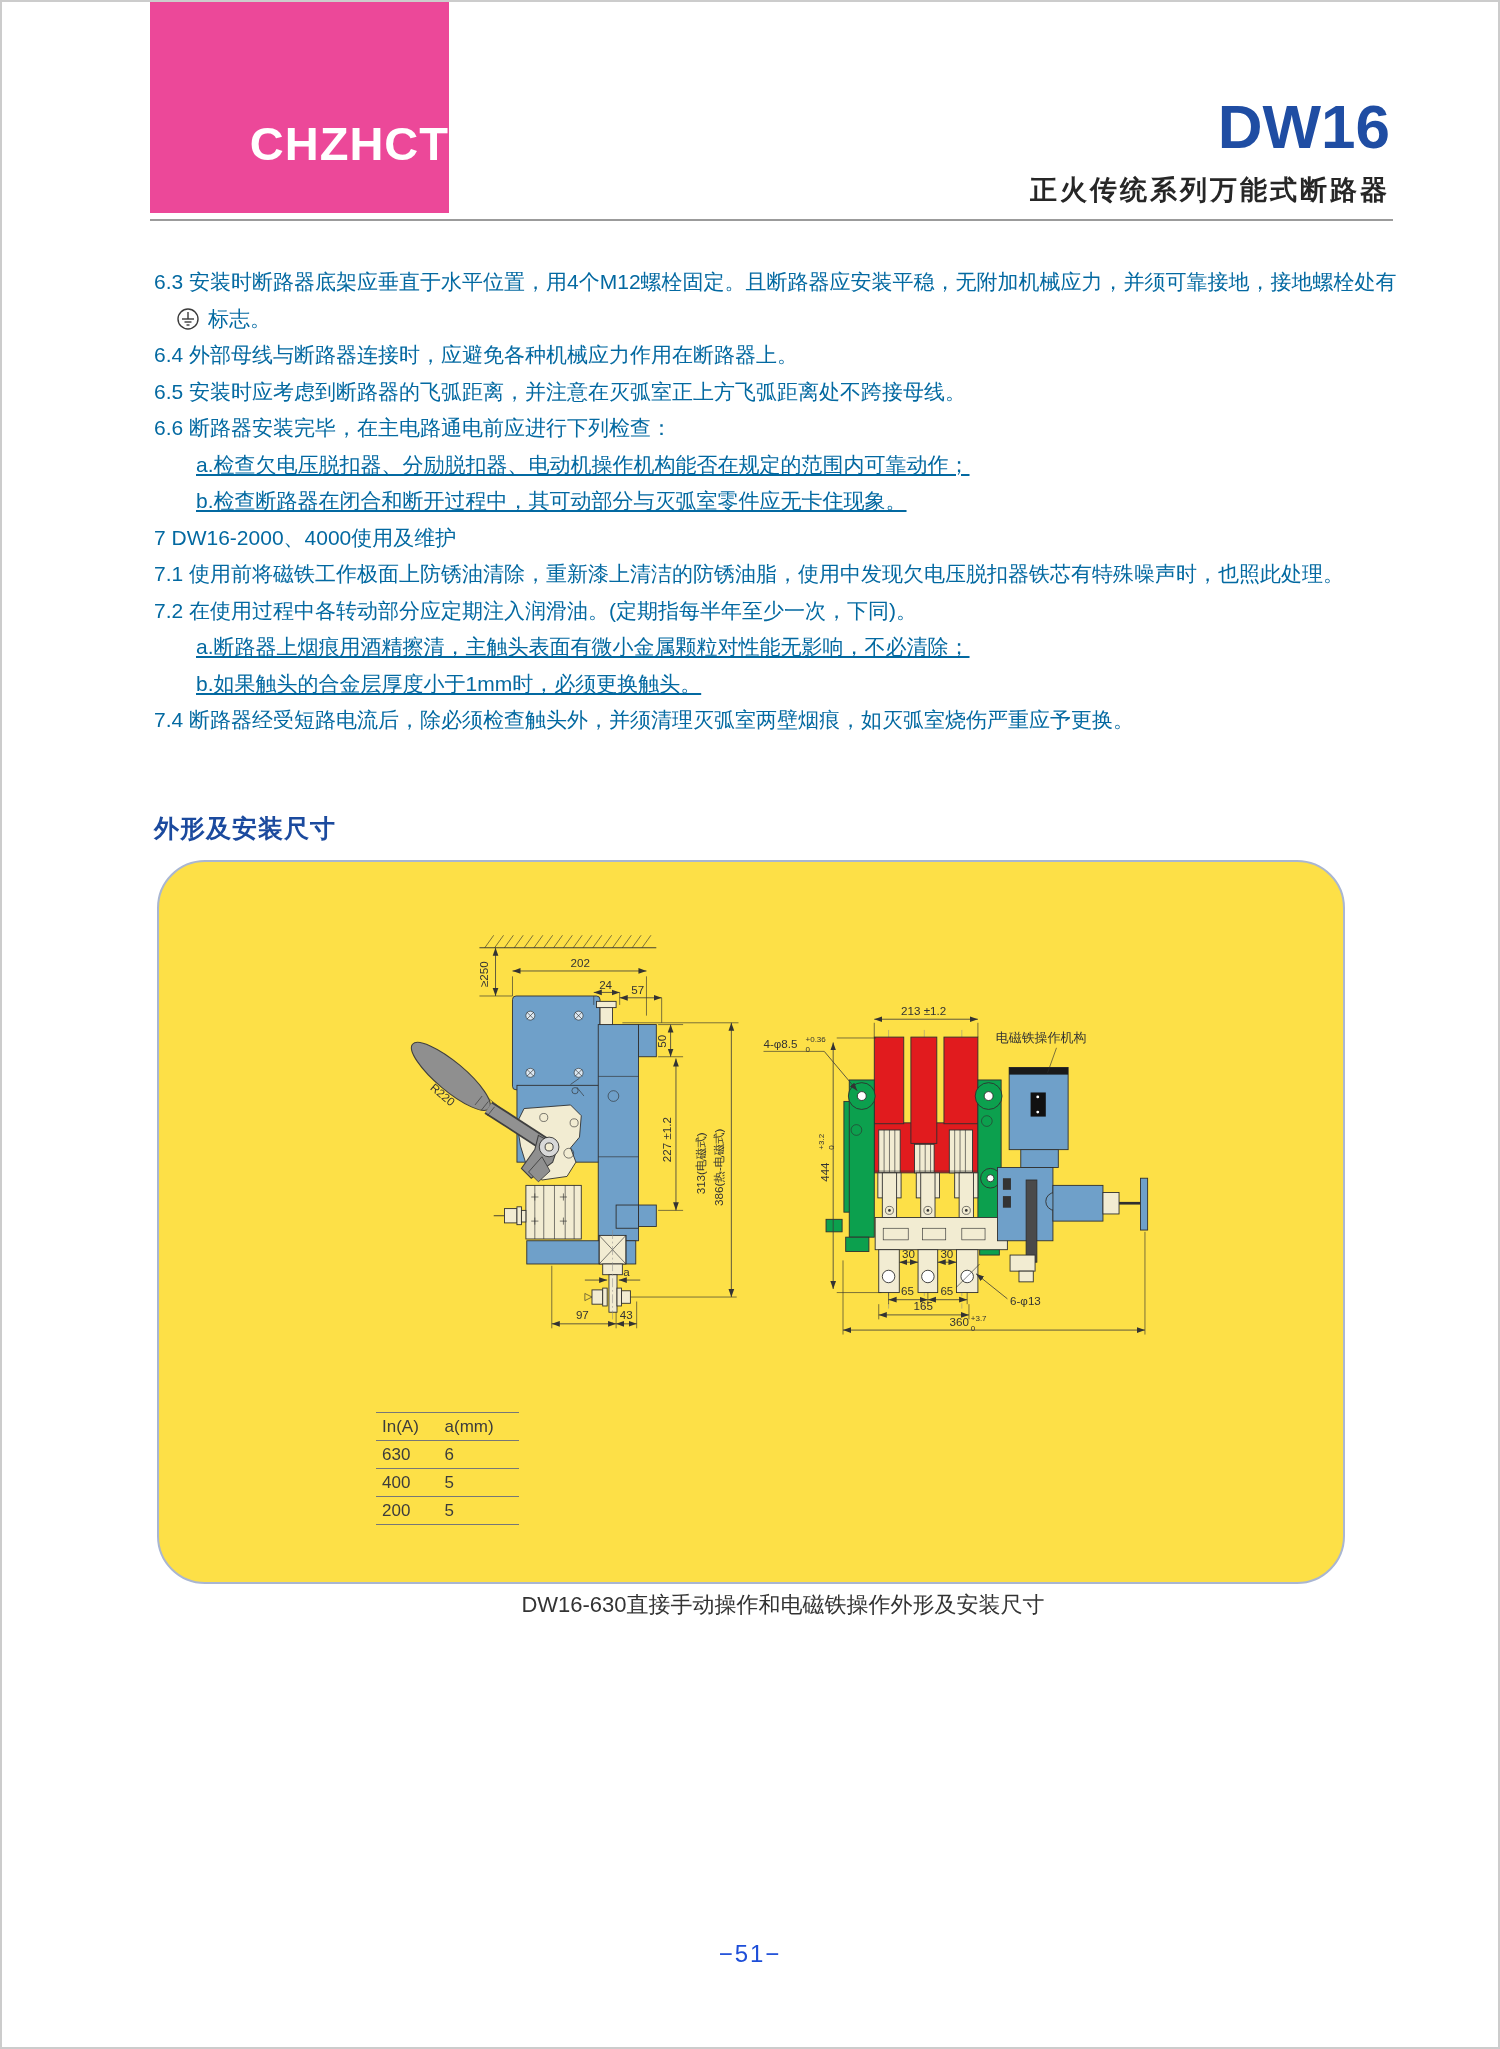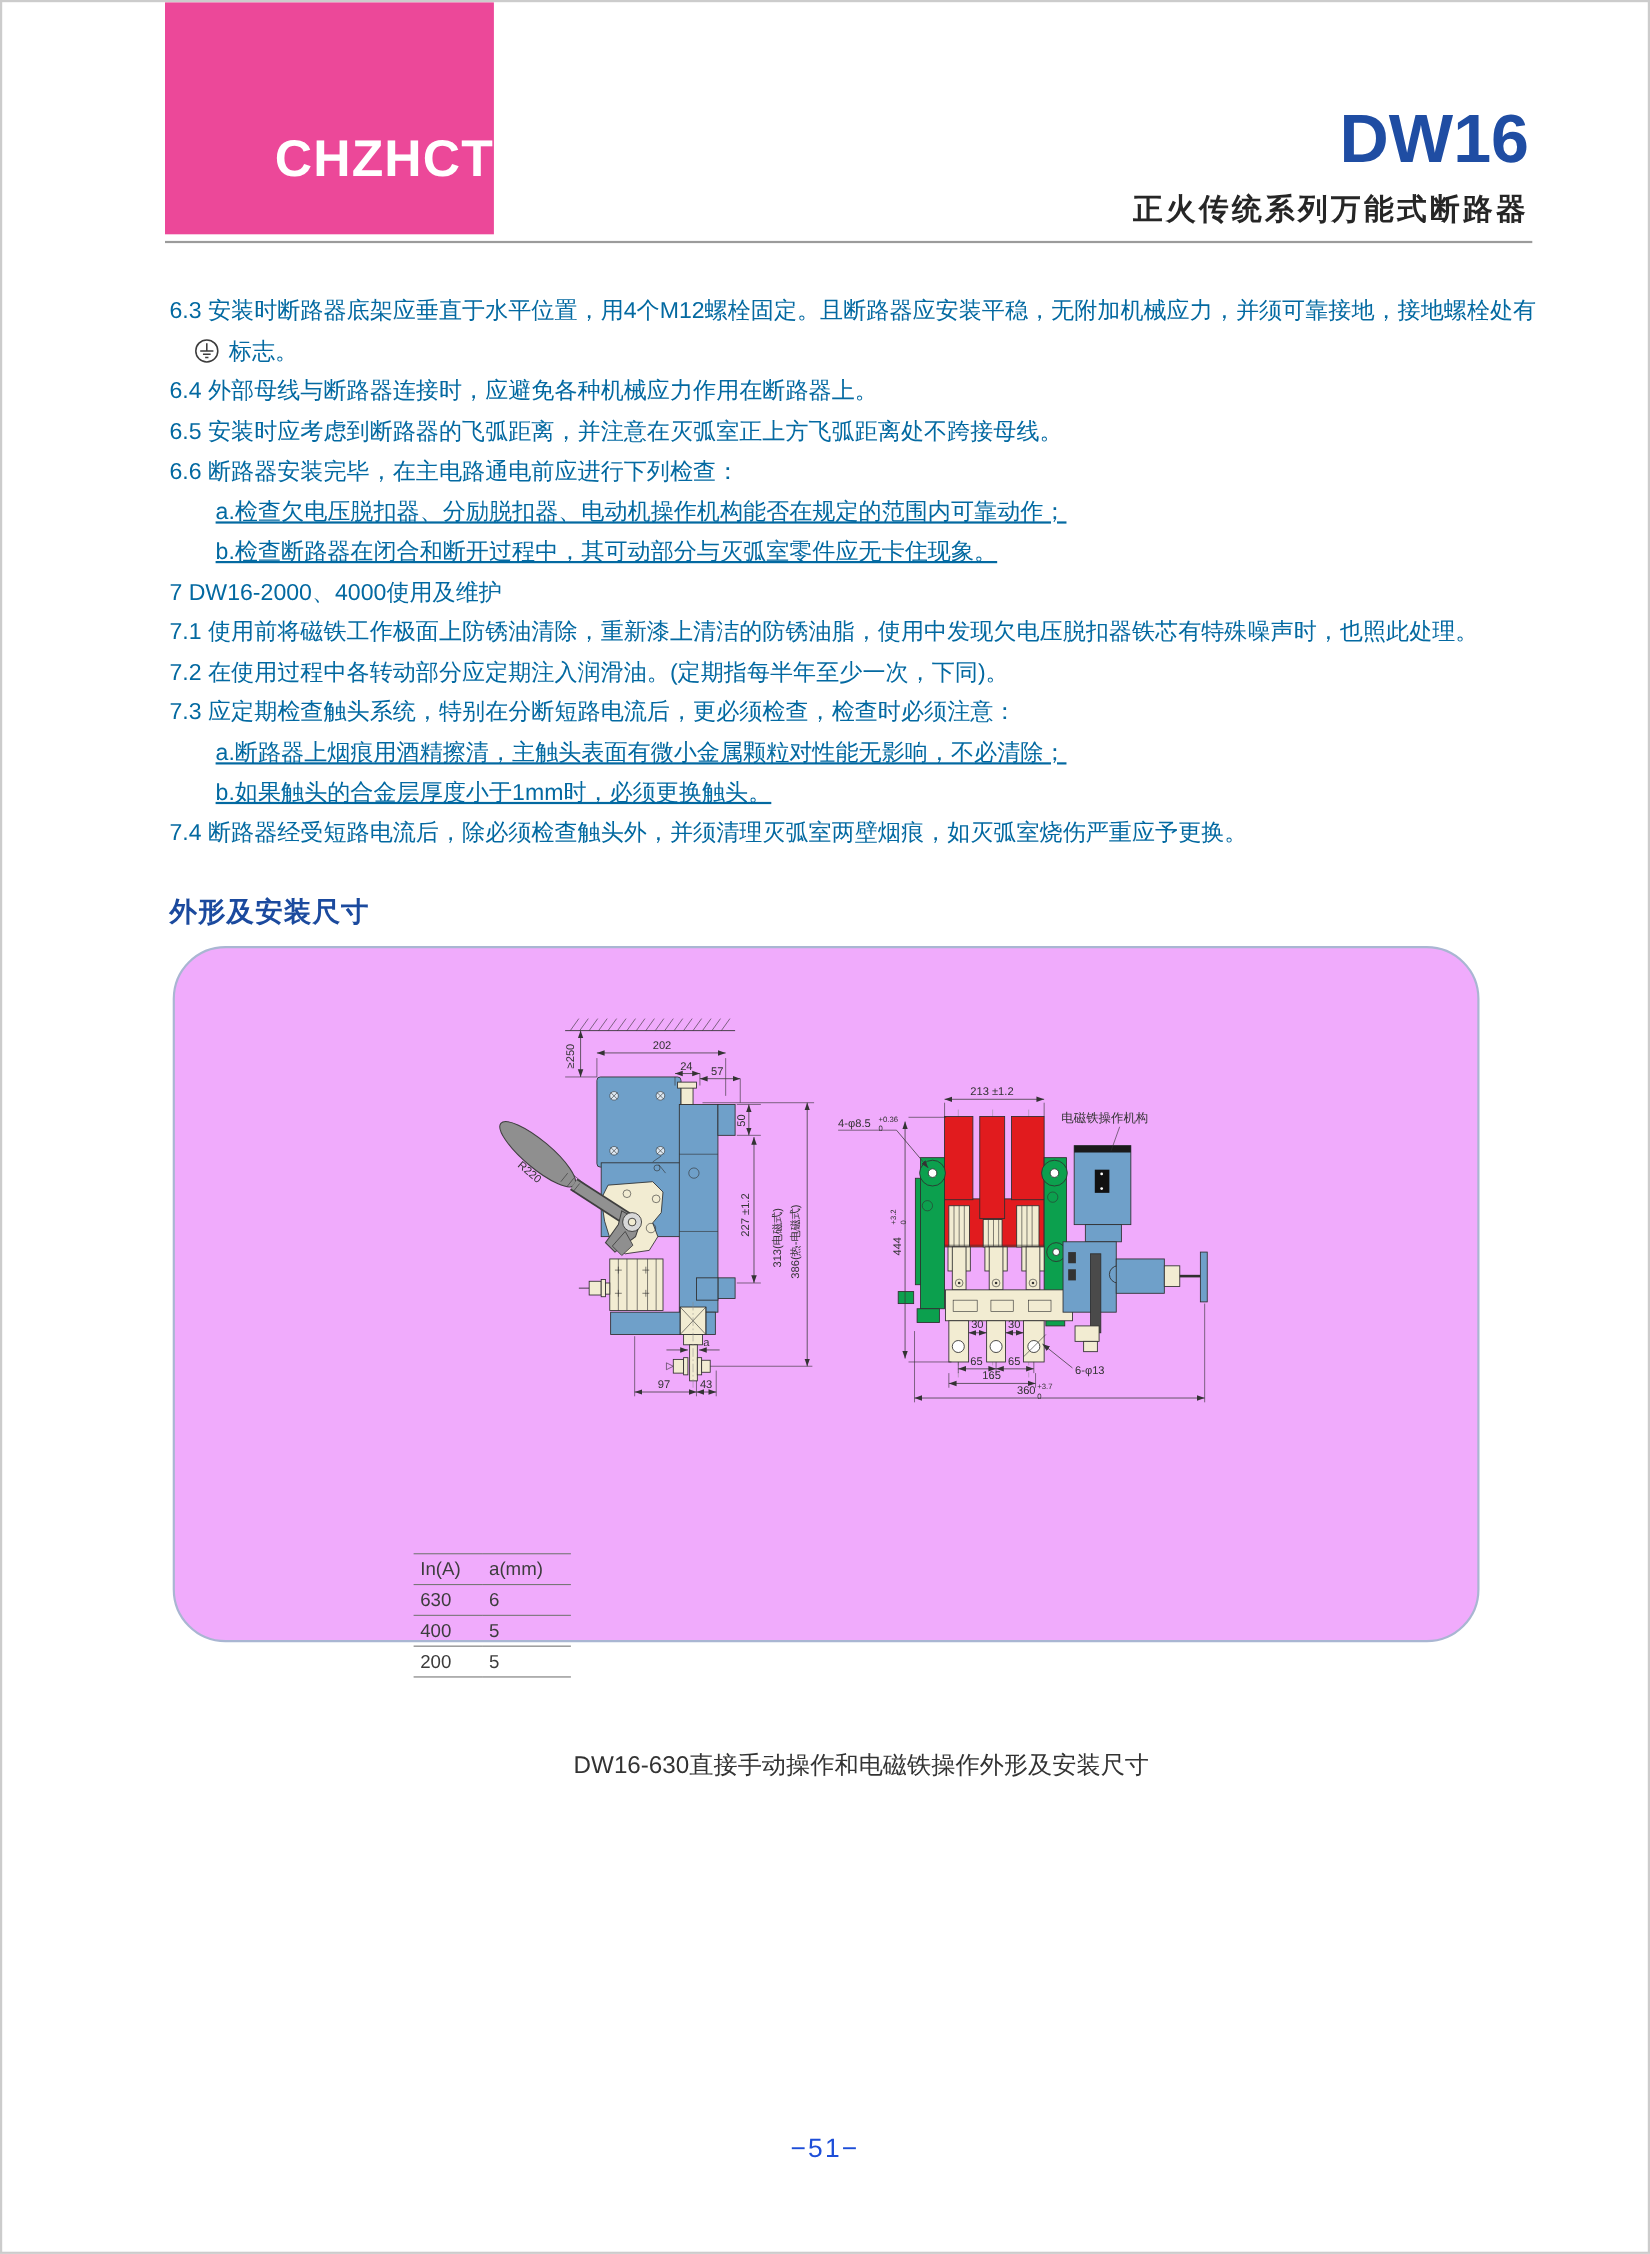--- a/index.html
+++ b/index.html
@@ -43,22 +43,22 @@
   .gnd{
     display:inline-flex;width:24px;height:24px;margin-right:8px;
     align-items:center;justify-content:center;flex:0 0 auto;
   }
   .section-title{
     position:absolute;left:152px;top:810px;
     font-size:25px;font-weight:bold;color:#1b4a9e;letter-spacing:1px;
   }
   
   .figure-box{
-    position:absolute;left:155px;top:858px;width:1188px;height:633px;
-    border:2px solid #a9b6d2;border-radius:48px;box-sizing:border-box;background:#f0abfc;
+    position:absolute;left:155px;top:858px;width:1188px;height:724px;
+    border:2px solid #a9b6d2;border-radius:48px;box-sizing:border-box;background:#fde047;
   }
   .figure-svg{position:absolute;left:0;top:0;width:100%;height:100%;}
   .spec-table{
     position:absolute;left:217px;top:550px;width:143px;
     border-collapse:collapse;font-size:17px;color:#3c3c3c;
   }
   .spec-table td{
     border-top:1px solid #777;height:27px;padding:0 0 0 6px;vertical-align:middle;
   }
   .spec-table tr:last-child td{border-bottom:1px solid #777;}
@@ -106,21 +106,20 @@
       <span>标志。</span>
     </div>
     <div class="line">6.4 外部母线与断路器连接时，应避免各种机械应力作用在断路器上。</div>
     <div class="line">6.5 安装时应考虑到断路器的飞弧距离，并注意在灭弧室正上方飞弧距离处不跨接母线。</div>
     <div class="line">6.6 断路器安装完毕，在主电路通电前应进行下列检查：</div>
     <div class="line ind-a">a.检查欠电压脱扣器、分励脱扣器、电动机操作机构能否在规定的范围内可靠动作；</div>
     <div class="line ind-a">b.检查断路器在闭合和断开过程中，其可动部分与灭弧室零件应无卡住现象。</div>
     <div class="line">7 DW16-2000、4000使用及维护</div>
     <div class="line">7.1 使用前将磁铁工作极面上防锈油清除，重新漆上清洁的防锈油脂，使用中发现欠电压脱扣器铁芯有特殊噪声时，也照此处理。</div>
     <div class="line">7.2 在使用过程中各转动部分应定期注入润滑油。(定期指每半年至少一次，下同)。</div>
-    <div class="line">7.3 应定期检查触头系统，特别在分断短路电流后，更必须检查，检查时必须注意：</div>
     <div class="line ind-a">a.断路器上烟痕用酒精擦清，主触头表面有微小金属颗粒对性能无影响，不必清除；</div>
     <div class="line ind-a">b.如果触头的合金层厚度小于1mm时，必须更换触头。</div>
     <div class="line">7.4 断路器经受短路电流后，除必须检查触头外，并须清理灭弧室两壁烟痕，如灭弧室烧伤严重应予更换。</div>
   </div>
 
   <div class="section-title">外形及安装尺寸</div>
 
   <div class="figure-box">
 
     <svg class="figure-svg" viewBox="0 0 1188 806">

